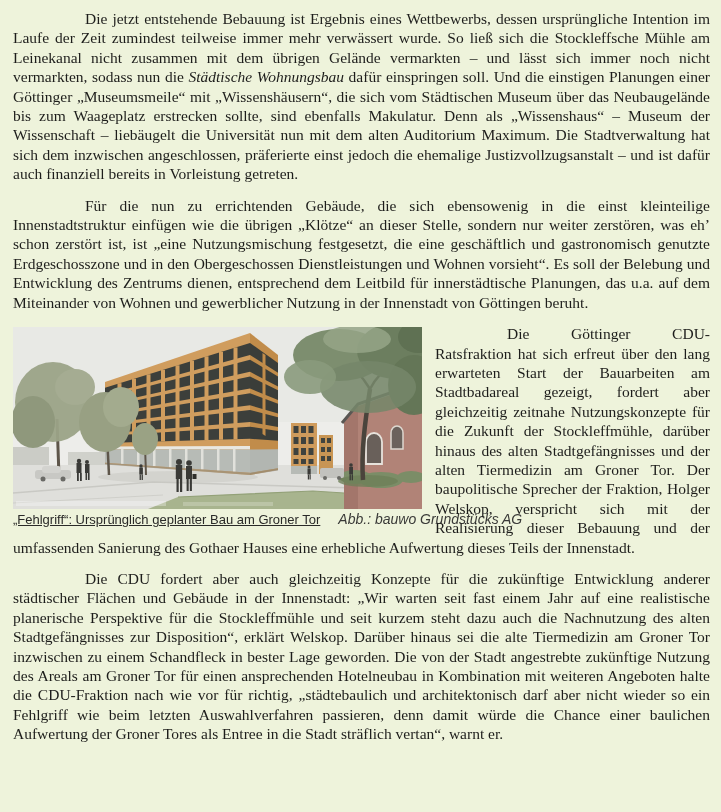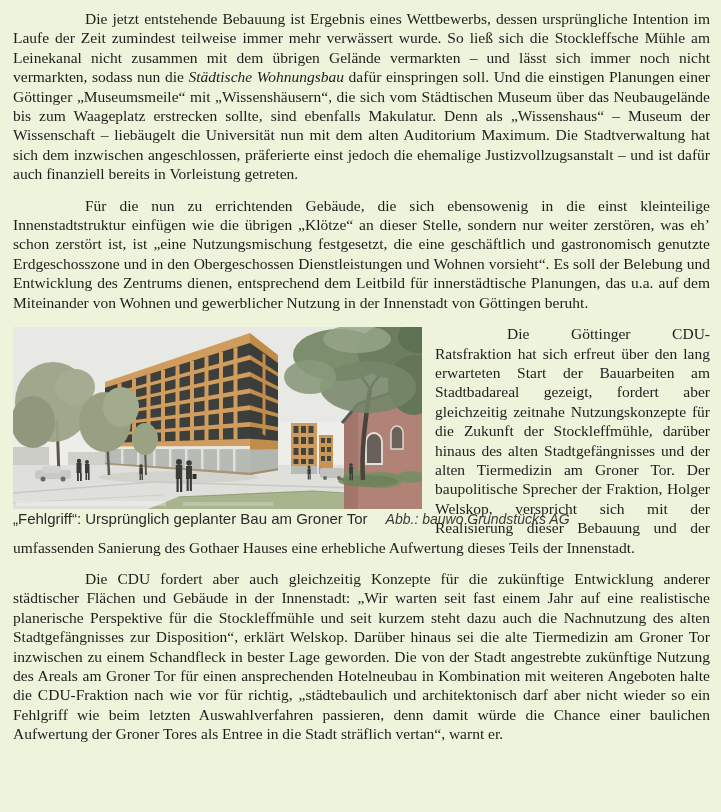--- a/index.html
+++ b/index.html
@@ -29,21 +29,21 @@
   .caption-row {
     margin-top: 3px;
     display: flex;
     align-items: baseline;
     gap: 18px;
     font-family: "Liberation Sans", sans-serif;
     line-height: 14px;
     text-align: left;
     text-indent: 0;
   }
-  .caption { font-size: 15px; color: #2a2a28; white-space: nowrap; }
+  .caption { font-size: 13px; color: #2a2a28; white-space: nowrap; text-decoration: underline; }
   .credit { font-size: 14px; font-style: italic; color: #3a3a38; white-space: nowrap; }
 </style>
 </head>
 <body>
 
 <div class="page">
 
   <p><span>Die jetzt entstehende Bebauung ist Ergebnis eines Wettbewerbs, dessen ursprüngliche Intention im Laufe der Zeit zumindest teilweise immer mehr verwässert wurde. So ließ sich die Stockleffsche Mühle am Leinekanal nicht zusammen mit dem übrigen Gelände vermarkten – und lässt sich immer noch nicht vermarkten, sodass nun die </span><span class="italic">Städtische Wohnungsbau</span><span> dafür einspringen soll. Und die einstigen Planungen einer Göttinger „Museumsmeile“ mit „Wissenshäusern“, die sich vom Städtischen Museum über das Neubaugelände bis zum Waageplatz erstrecken sollte, sind ebenfalls Makulatur. Denn als „Wissenshaus“ – Museum der Wissenschaft – liebäugelt die Universität nun mit dem alten Auditorium Maximum. Die Stadtverwaltung hat sich dem inzwischen angeschlossen, präferierte einst jedoch die ehemalige Justizvollzugsanstalt – und ist dafür auch finanziell bereits in Vorleistung getreten.</span></p>
 
   <p>Für die nun zu errichtenden Gebäude, die sich ebensowenig in die einst kleinteilige Innenstadtstruktur einfügen wie die übrigen „Klötze“ an dieser Stelle, sondern nur weiter zerstören, was eh’ schon zerstört ist, ist „eine Nutzungsmischung festgesetzt, die eine geschäftlich und gastronomisch genutzte Erdgeschosszone und in den Obergeschossen Dienstleistungen und Wohnen vorsieht“. Es soll der Belebung und Entwicklung des Zentrums dienen, entsprechend dem Leitbild für innerstädtische Planungen, das u.a. auf dem Miteinander von Wohnen und gewerblicher Nutzung in der Innenstadt von Göttingen beruht.</p>

